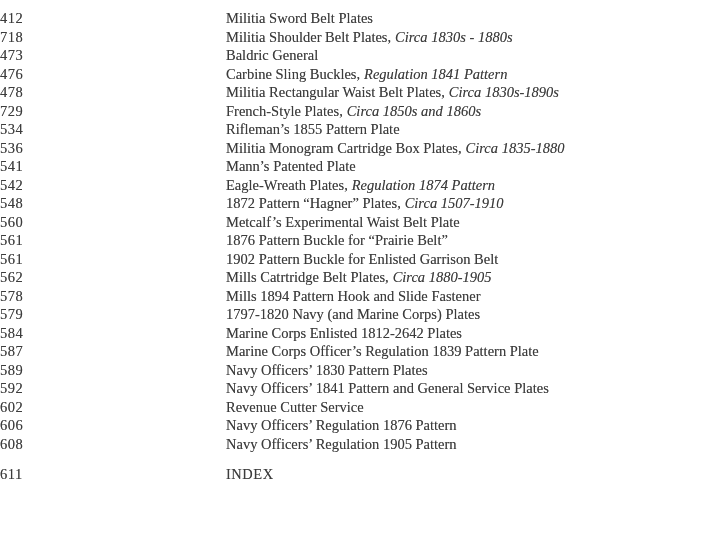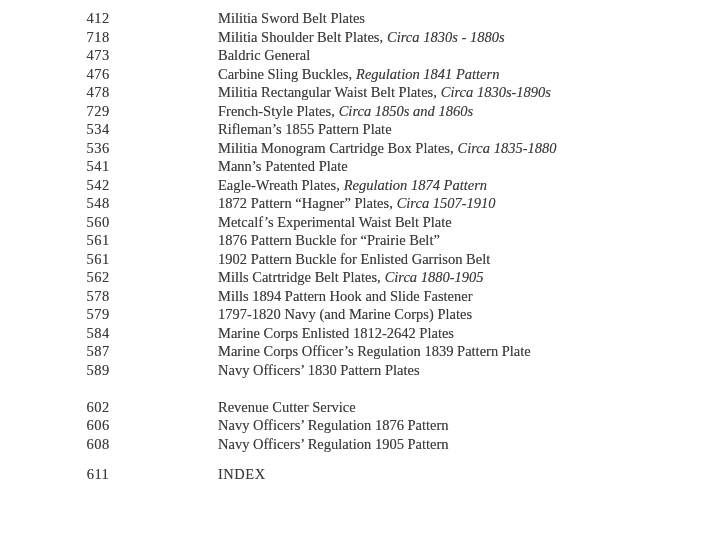--- a/index.html
+++ b/index.html
@@ -28,26 +28,26 @@
     align-items: baseline;
     height: 18.5px;
     line-height: 18.5px;
     font-size: 14.5px;
     color: #3c3c3c;
     text-shadow: 0 0 0.6px rgba(70,70,70,0.55);
     white-space: nowrap;
   }
   .toc-row .num {
     width: 196px;
-    text-align: center;
+    text-align: left;
     flex: 0 0 196px;
     letter-spacing: 0.5px;
   }
   .toc-row .entry-title {
-    margin-left: 22px;
+    margin-left: 30px;
     font-family: Liberation Serif, serif;
   }
   .toc-row .sub {
     font-style: italic;
     margin-left: 0.27em;
   }
   .index-row {
     margin-top: 12px;
   }
   .index-row .entry-title {
@@ -154,20 +154,22 @@
     <span class="num">587</span>
     <span class="entry-title"><span class="main">Marine Corps Officer’s Regulation 1839 Pattern Plate</span></span>
   </div>
 
   <div class="toc-row">
     <span class="num">589</span>
     <span class="entry-title"><span class="main">Navy Officers’ 1830 Pattern Plates</span></span>
   </div>
 
   <div class="toc-row">
+    <span class="num">592</span>
+    <span class="entry-title"><span class="main">Navy Officers’ 1841 Pattern and General Service Plates</span></span>
   </div>
 
 
   <div class="toc-row">
     <span class="num">602</span>
     <span class="entry-title"><span class="main">Revenue Cutter Service</span></span>
   </div>
 
   <div class="toc-row">
     <span class="num">606</span>

